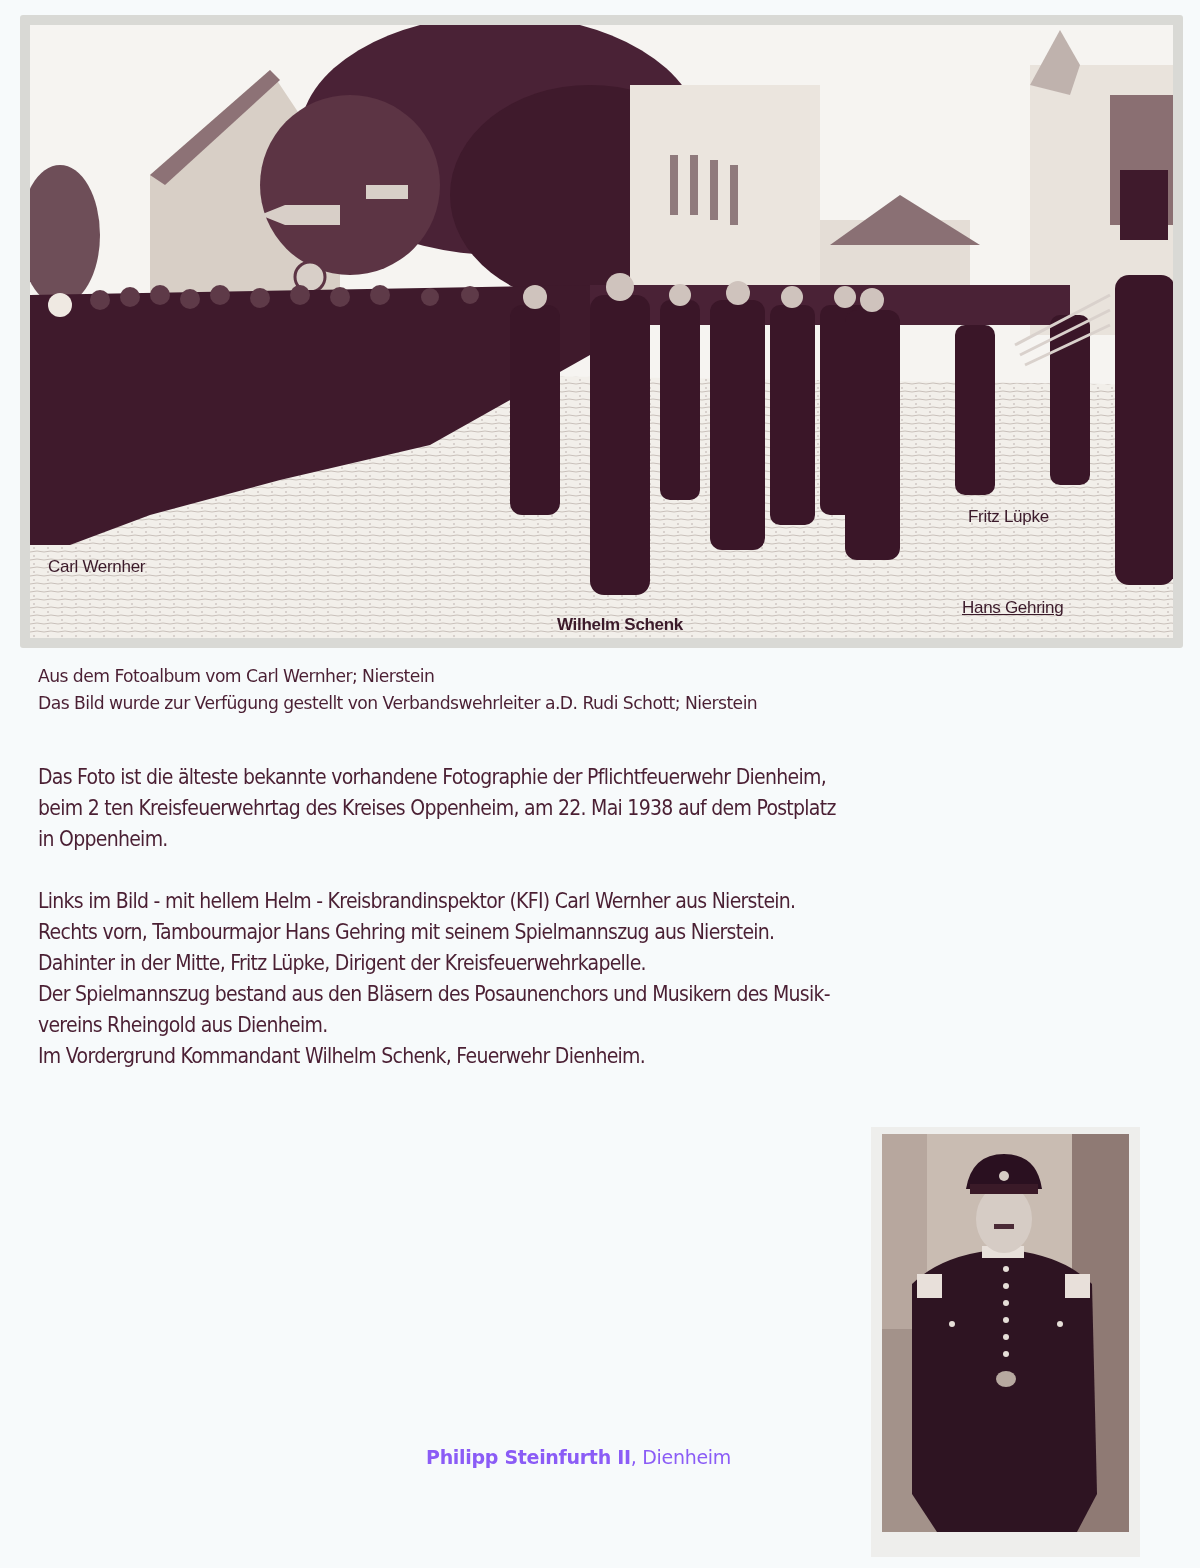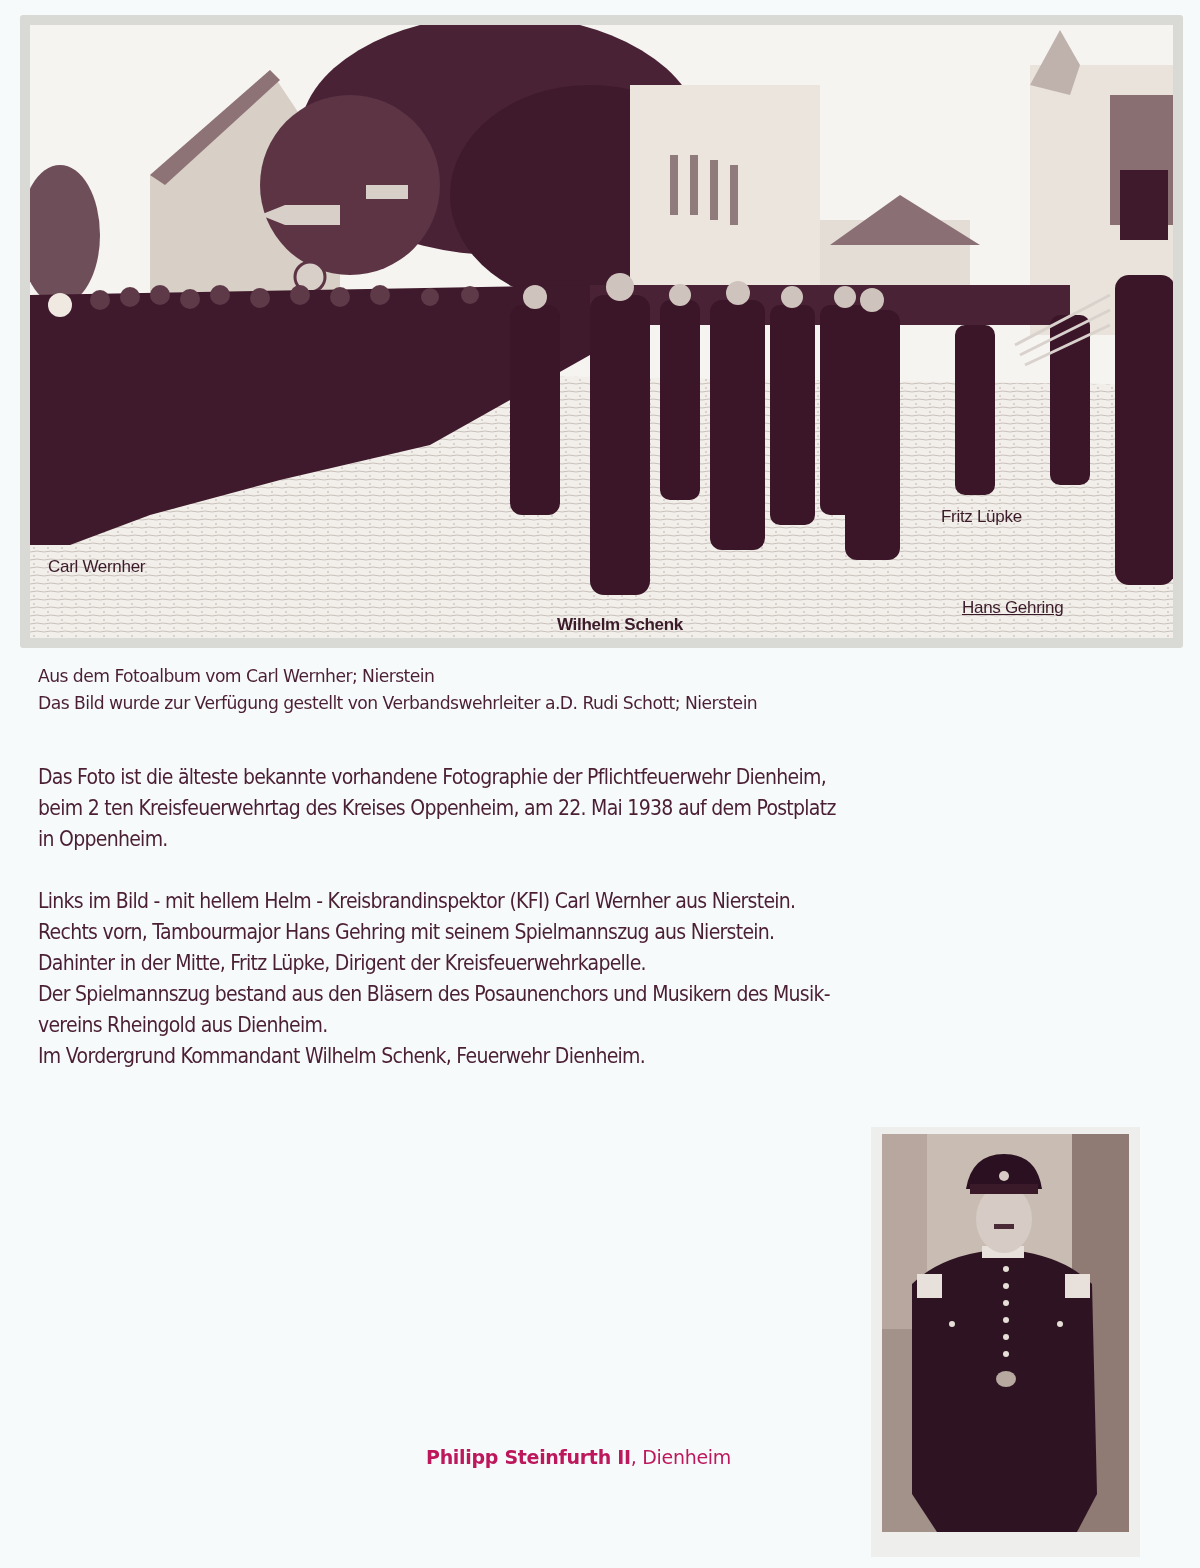--- a/index.html
+++ b/index.html
@@ -70,21 +70,21 @@
     width: 247px; height: 398px;
     overflow: hidden;
     background: #b9a99f;
   }
   .portrait svg { position: absolute; left: 0; top: 0; }
   .portrait-caption {
     position: absolute;
     left: 426px; top: 1444px;
     font-size: 19px;
     line-height: 26px;
-    color: #be185d;
+    color: #8b5cf6;
     white-space: nowrap;
     letter-spacing: -0.3px;
   }
   .portrait-caption .name { font-weight: bold; }
   .portrait-caption .line2, .portrait-caption .line3 { font-size: 17px; display:block; line-height: 25px; }
 </style>
 </head>
 <body>
 
 <div class="frame"></div>
@@ -175,21 +175,21 @@
     </g>
 
     <g stroke="#d9d1cc" stroke-width="3">
       <line x1="985" y1="320" x2="1080" y2="270"></line>
       <line x1="990" y1="330" x2="1080" y2="285"></line>
       <line x1="995" y1="340" x2="1080" y2="300"></line>
     </g>
   </svg>
   <span class="photo-label" style="left:18px; top:526px;margin-top:6px;">Carl Wernher</span>
   <span class="photo-label" style="left:527px; top:590px;font-weight:bold;">Wilhelm Schenk</span>
-  <span class="photo-label" style="left:911px; top:482px;">Fritz Lüpke</span>
+  <span class="photo-label" style="left:938px; top:482px;">Fritz Lüpke</span>
   <span class="photo-label" style="left:932px; top:573px;text-decoration:underline;">Hans Gehring</span>
 </div>
 
 <div class="caption-block">
   <div>Aus dem Fotoalbum vom Carl Wernher; Nierstein</div>
   <div>Das Bild wurde zur Verfügung gestellt von Verbandswehrleiter a.D. Rudi Schott; Nierstein</div>
 </div>
 
 <div class="desc-block">
   <div class="para">

